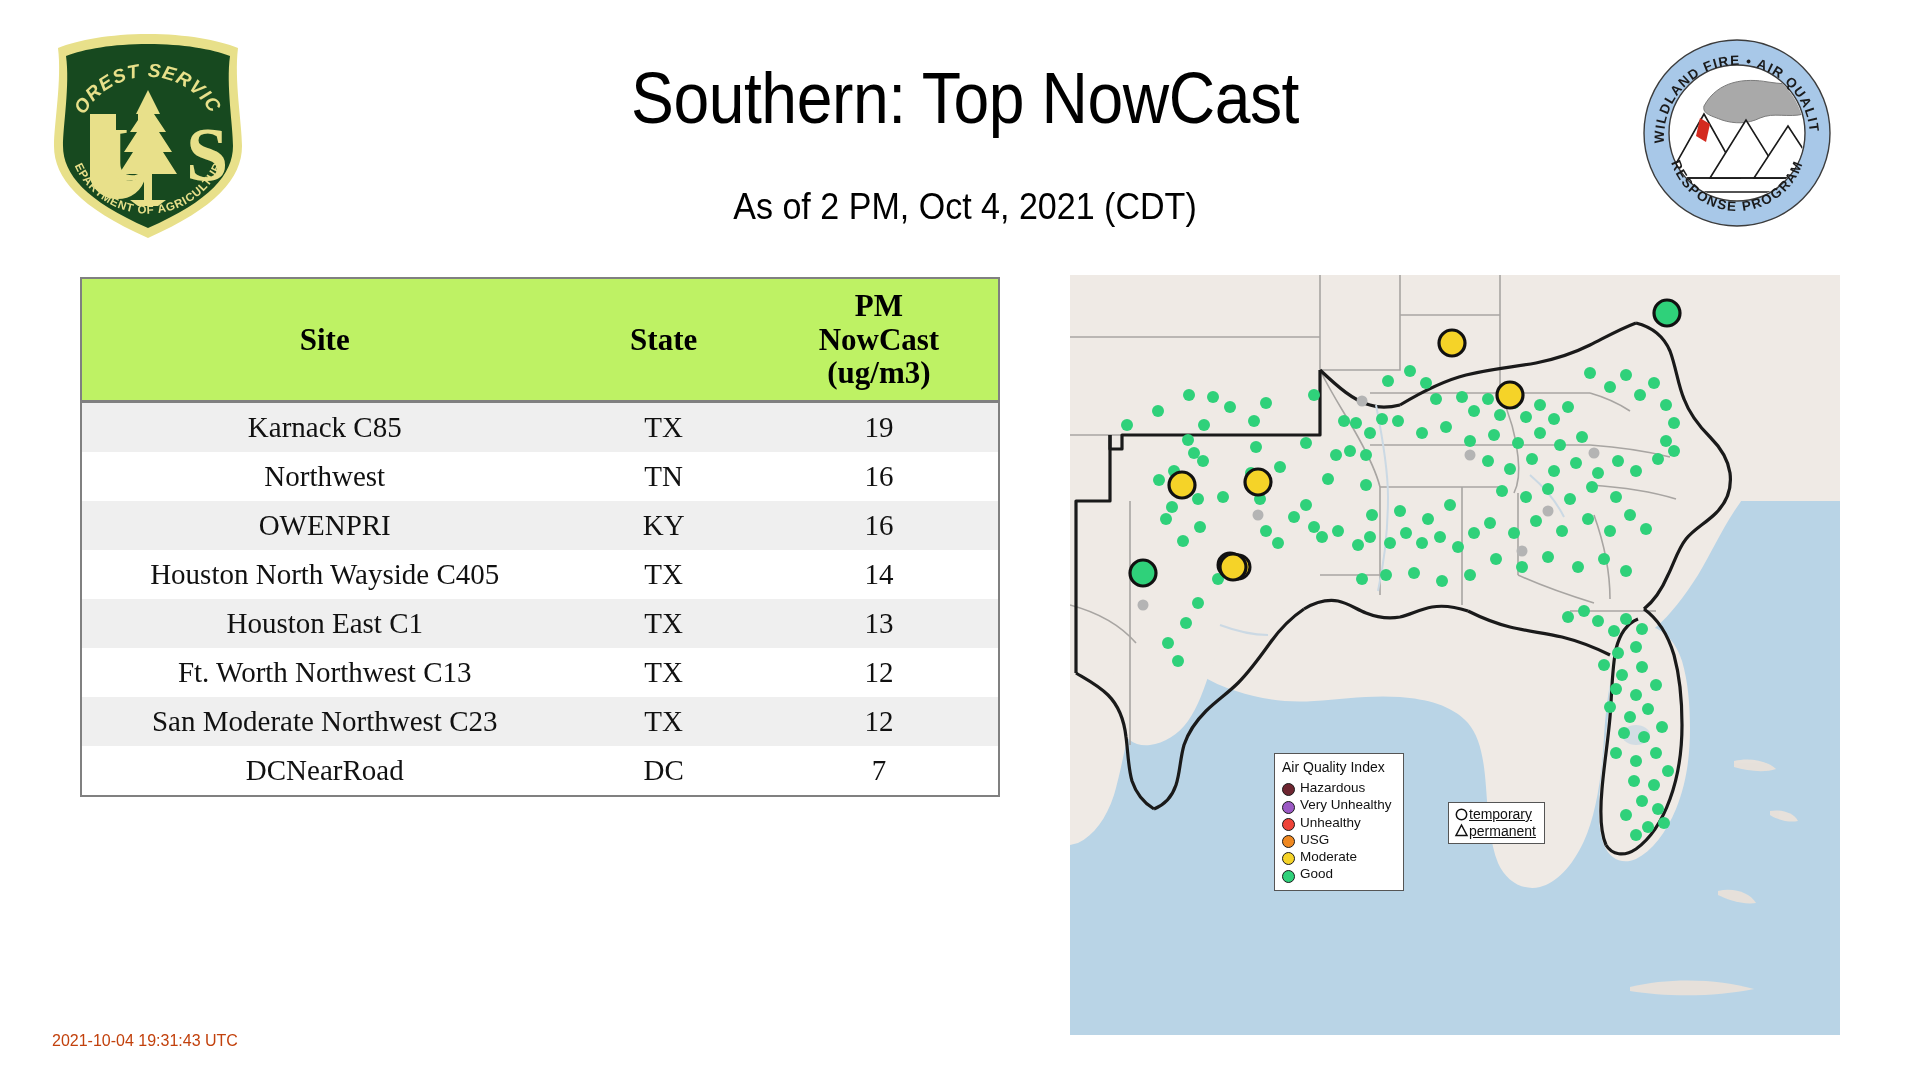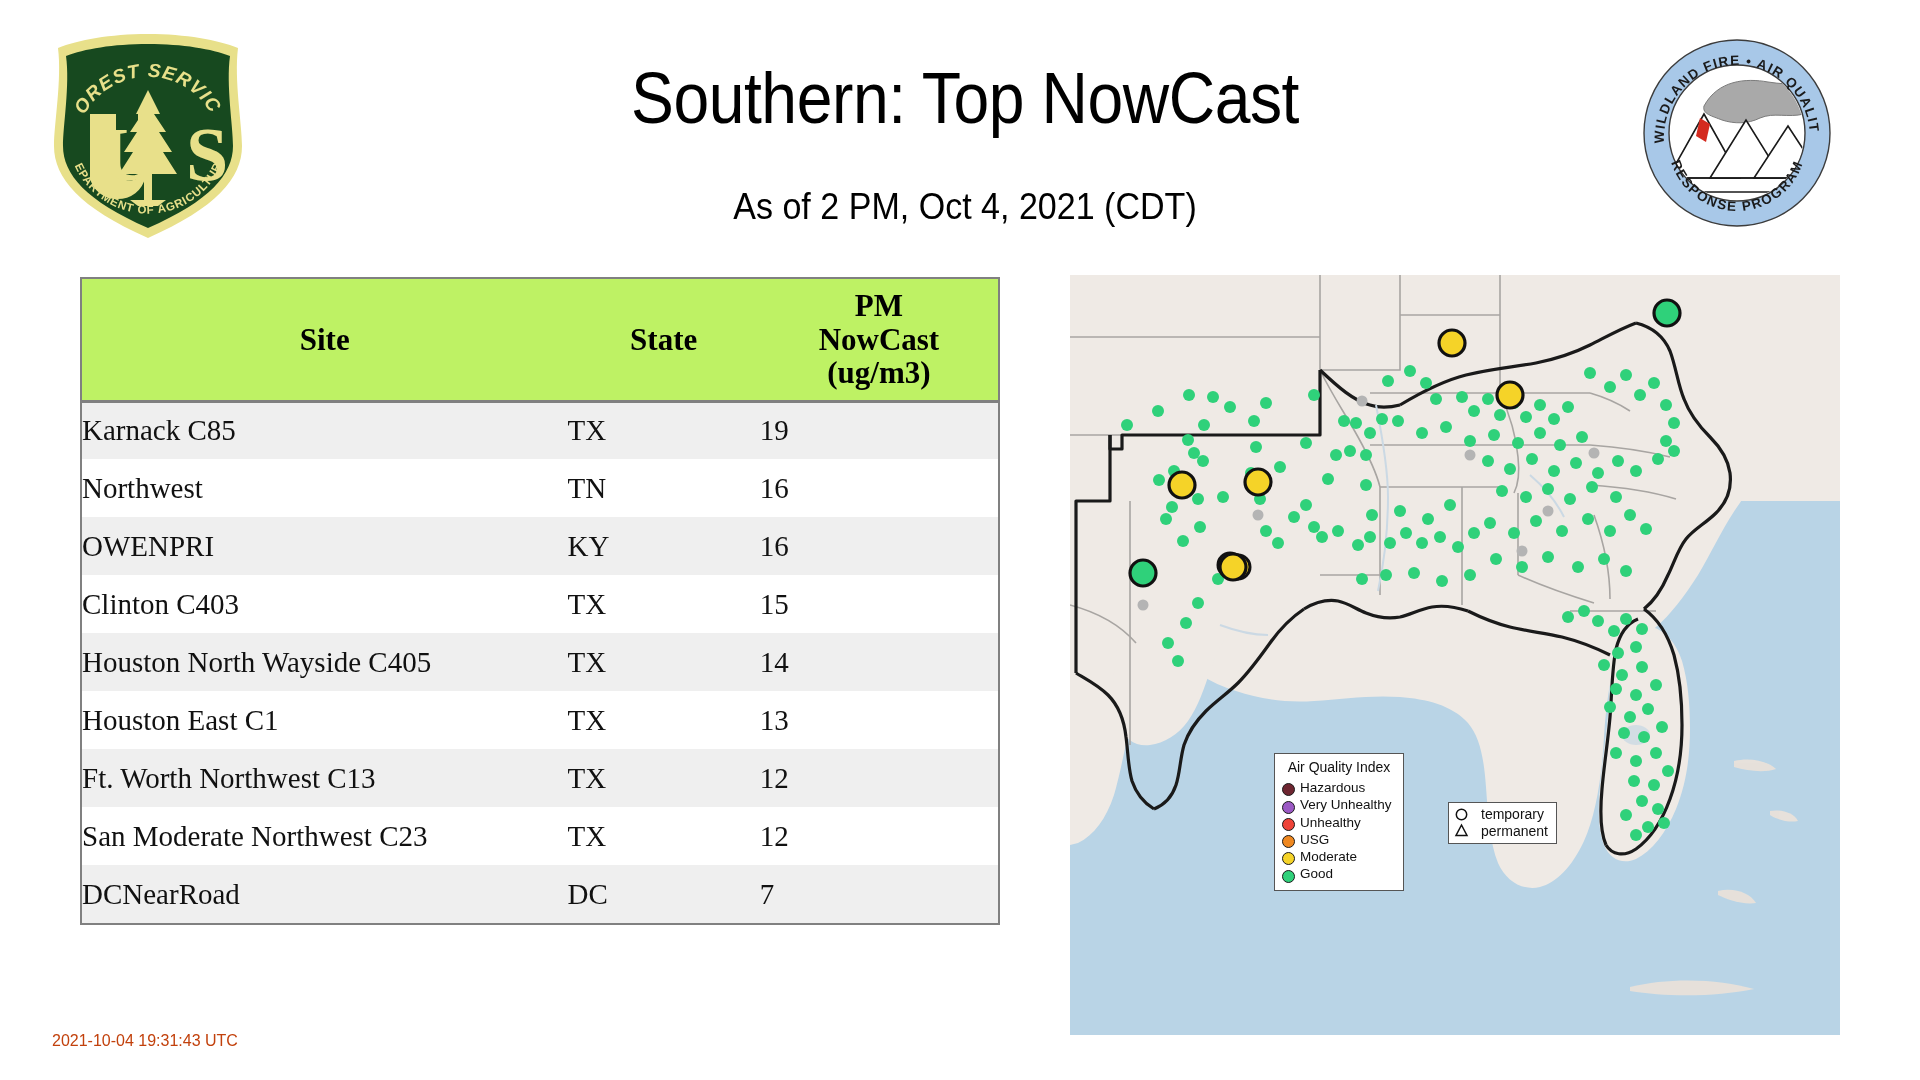--- a/index.html
+++ b/index.html
@@ -43,21 +43,21 @@
   thead th {
     background:#bef264;
     border-bottom:3px solid #808080;
     font-size:31px; font-weight:bold; color:#000;
     padding:10px 4px; text-align:center; vertical-align:middle;
     line-height:1.08;
     height:122px;
   }
   tbody td {
     font-size:29px; color:#111;
-    text-align:left; padding:0; height:58px;
+    text-align:center; padding:8px; height:48px;
     vertical-align:middle;
   }
   tbody tr:nth-child(odd) td { background:#efefef; }
   tbody tr:nth-child(even) td { background:#ffffff; }
   .col-site  { width:53%;margin-top:23px; }
   .col-state { width:21%; }
   .col-val   { width:26%; }
 
   
   .map-panel {
@@ -70,40 +70,40 @@
 
   
   .legend-aqi {
     position:absolute; left:1274px; top:753px;
     width:130px;
     background:#ffffff; border:1.5px solid #555;
     padding:5px 7px 7px 7px;
     font-family:"Liberation Sans", sans-serif;
   }
   .legend-aqi .lg-title {
-    font-size:14px; color:#111; text-align:center;
+    font-size:14px; color:#111; 
     margin-bottom:4px; white-space:nowrap;
   }
   .legend-aqi .lg-row {
     display:flex; align-items:flex-end; gap:5px;
     font-size:13.5px; color:#111; line-height:1.28; white-space:nowrap;
   }
   .swatch {
     width:13px; height:13px; border-radius:50%;
     border:1.3px solid #1a1a1a; flex:none;
   }
   .legend-shape {
     position:absolute; left:1448px; top:802px;
     background:#ffffff; border:1.5px solid #555;
     padding:3px 8px 4px 5px;
     font-family:"Liberation Sans", sans-serif;
   }
   .legend-shape .ls-row {
-    display:flex; align-items:center; gap:12px;
-    font-size:14px; color:#111; line-height:1.18; white-space:nowrap;
+    display:flex; align-items:center; gap:0;
+    font-size:14px; color:#111; line-height:1.18; white-space:nowrap;text-decoration:underline;
   }
 
   
   .timestamp {
     position:absolute; left:52px; top:1032px;
     font-size:16px; color:#c2410c;
     font-family:"Liberation Sans", sans-serif;
     white-space:nowrap;
   }
 </style>
@@ -207,25 +207,20 @@
         </tr>
         <tr>
           <td>Northwest</td>
           <td>TN</td>
           <td>16</td>
         </tr>
         <tr>
           <td>OWENPRI</td>
           <td>KY</td>
           <td>16</td>
-        </tr>
-        <tr>
-          <td>Clinton C403</td>
-          <td>TX</td>
-          <td>15</td>
         </tr>
         <tr>
           <td>Houston North Wayside C405</td>
           <td>TX</td>
           <td>14</td>
         </tr>
         <tr>
           <td>Houston East C1</td>
           <td>TX</td>
           <td>13</td>

